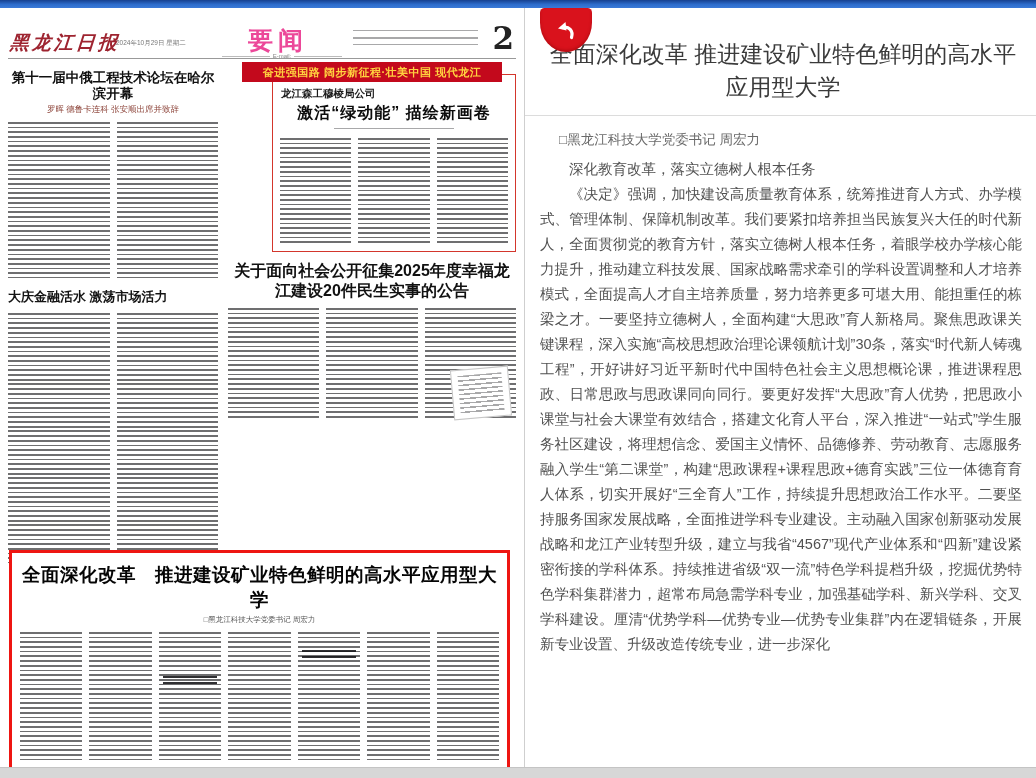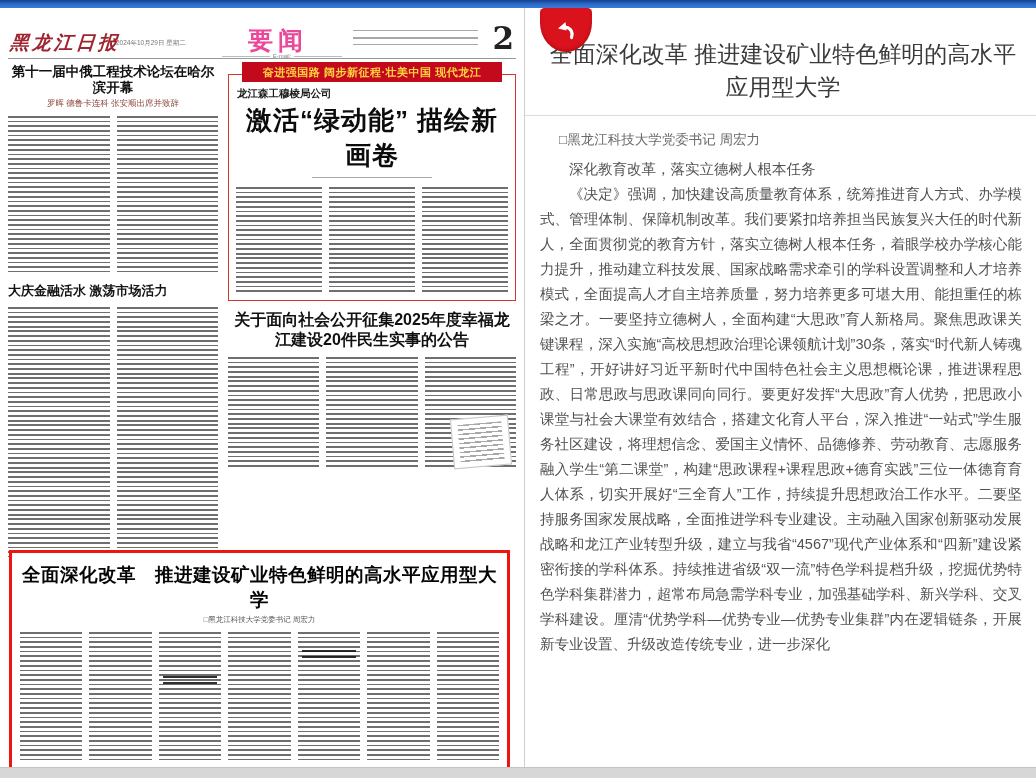--- a/index.html
+++ b/index.html
@@ -28,34 +28,34 @@
   .section-name{position:absolute;left:240px;top:0px;font-size:25px;font-weight:bold;color:#ec4899;letter-spacing:5px;}
   .email-line{position:absolute;left:214px;top:29px;width:120px;font-size:6px;color:#888;display:flex;align-items:center;gap:3px;}
   .email-line .dash{flex:1;border-top:1px solid #bbb;}
   .contact-block{position:absolute;left:345px;top:6px;width:125px;}
   .contact-block .sim-light{height:4px;margin-bottom:3px;}
   .page-num{position:absolute;right:2px;top:-4px;font-family:"DejaVu Serif","Liberation Serif",serif;
     font-size:31px;font-weight:bold;color:#222;}
   .header-rule{position:absolute;left:0;top:34px;width:508px;border-top:1px solid #999;}
 
   
-  .col-left{position:absolute;left:0;top:40px;width:210px;}
+  .col-left{position:absolute;left:0;top:46px;width:210px;}
   .h-forum{font-size:13.5px;font-weight:bold;color:#101010;text-align:center;line-height:1.15;margin:0;}
   .h-forum-sub{font-size:8.5px;color:#8e463c;text-align:center;margin:3px 0 6px 0;}
   .body-a{height:156px;}
   .h-daqing{font-size:13px;font-weight:bold;color:#141414;text-align:left;margin:10px 0 7px 0;}
   .body-b{height:250px;}
 
   
   .col-mid{position:absolute;left:220px;top:38px;width:288px;}
   .banner{position:relative;z-index:2;margin:0 14px;background:#c3091c;color:#ffd23f;
     font-size:11px;font-weight:bold;text-align:center;letter-spacing:.5px;padding:2.5px 0;}
-  .red-box{position:relative;margin-top:-8px;border:1.5px solid #d3362c;padding:12px 7px 7px 7px;background:#fff;}
+  .red-box{position:relative;margin-top:-8px;border:1.5px solid #d3362c;padding:12px 7px 7px 7px;background:#fff;margin-left:44px;}
   .kicker{font-size:10.5px;font-weight:bold;color:#1a1a1a;margin:0 0 2px 1px;}
-  .h-lvdongneng{font-size:26px;font-weight:bold;color:#0c0c0c;text-align:center;letter-spacing:1px;margin:1px 0 4px 0;}
+  .h-lvdongneng{font-size:16px;font-weight:bold;color:#0c0c0c;text-align:center;letter-spacing:1px;margin:1px 0 4px 0;}
   .byline-sim{width:120px;height:4px;margin:0 auto 6px auto;}
   .body-c{height:106px;}
 
   .photo-row{display:flex;gap:7px;margin-top:7px;}
   .photo{position:relative;width:150px;height:110px;overflow:hidden;flex:none;
     background:linear-gradient(180deg,#5fb0e6 0%,#9ed2f0 40%,#d8ecf8 68%,#f3f9fd 100%);}
   .cable{position:absolute;top:0;width:1.5px;background:#2e3238;height:26px;}
   .spreader{position:absolute;top:25px;left:20px;width:108px;height:6px;background:#2e3238;border-radius:1px;}
   .cable2{position:absolute;top:31px;width:1.5px;background:#3a3f45;height:14px;}
   .load{position:absolute;top:45px;left:10px;width:126px;height:9px;background:#474c52;border-radius:1px;}

